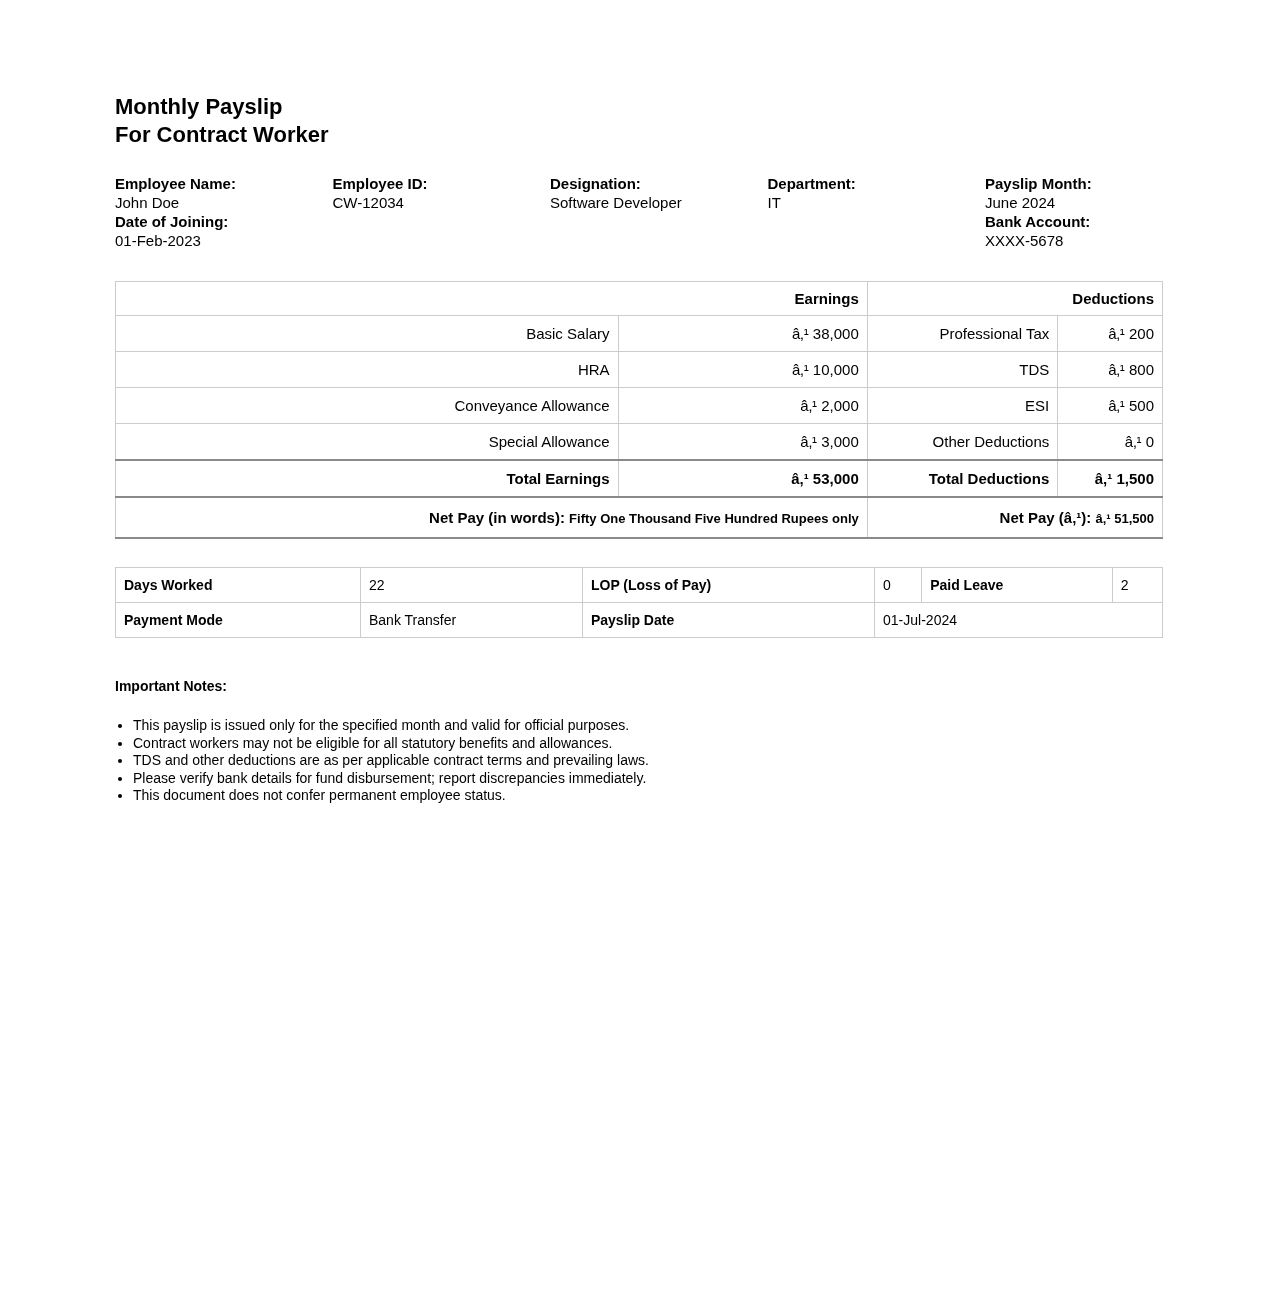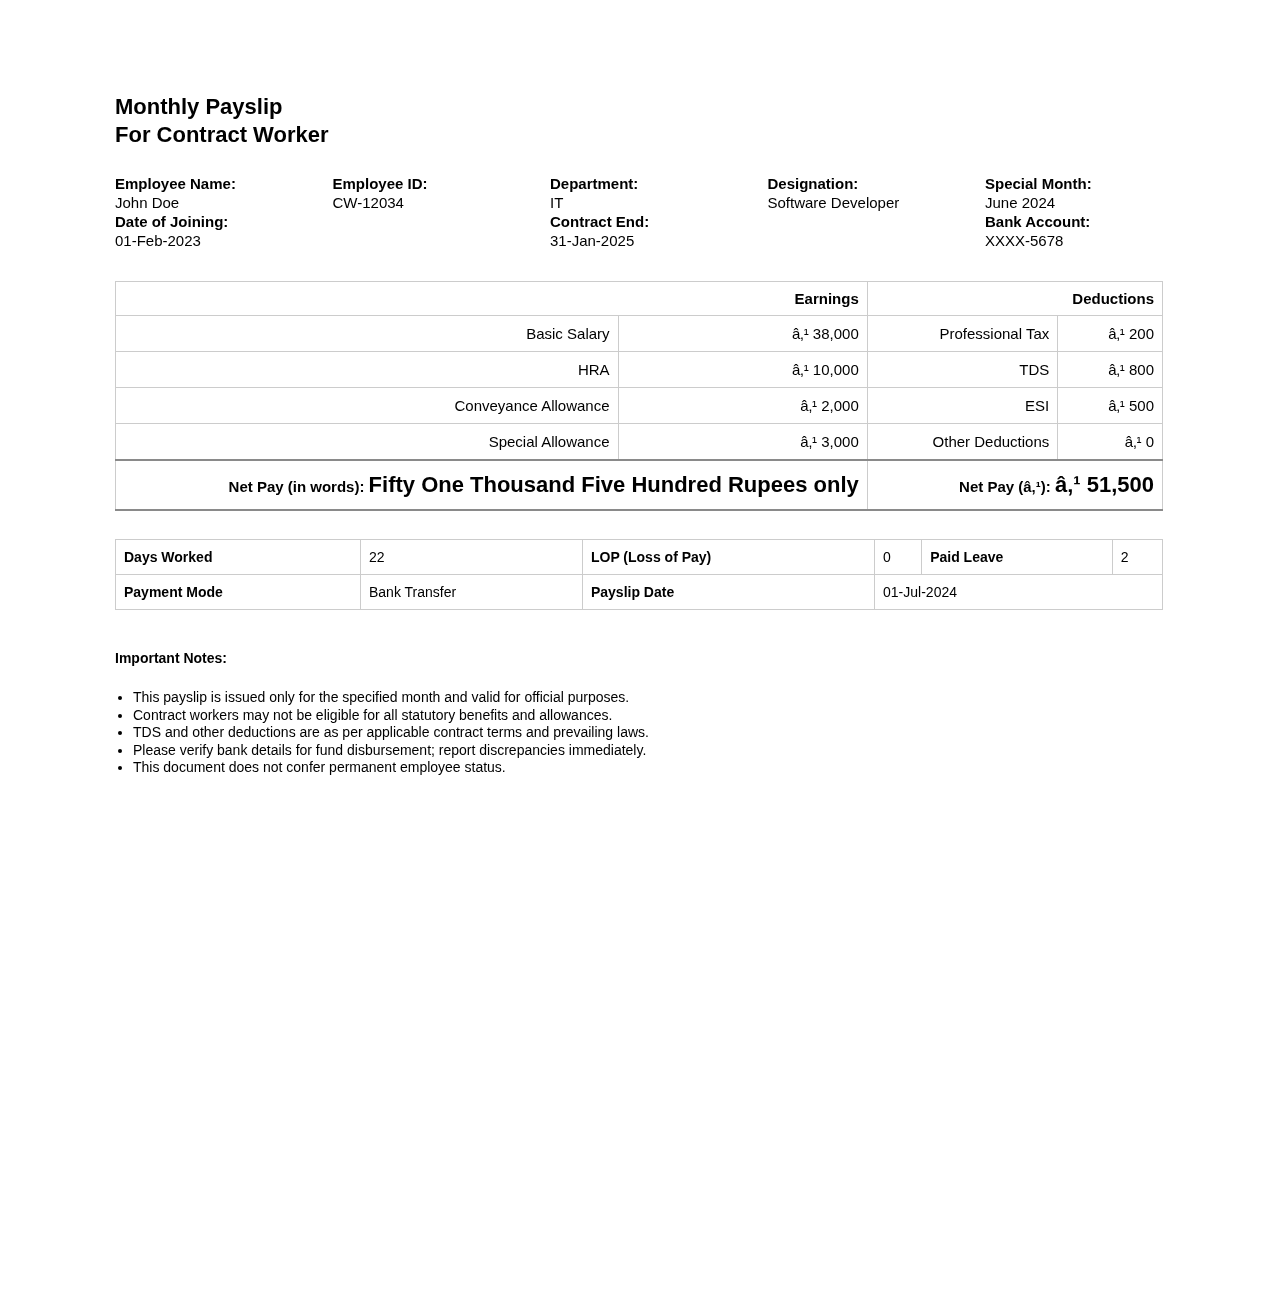--- a/index.html
+++ b/index.html
@@ -43,21 +43,21 @@
     overflow: hidden;
   }
   .salary-table th { font-weight: bold; padding: 8px 8px; }
   .total-row td { font-weight: bold; border-top: 2px solid #8a8a8a; }
   .netpay-row td {
     border-top: 2px solid #8a8a8a;
     border-bottom: 2px solid #8a8a8a;
     padding: 11px 8px;
   }
   .np-label { font-weight: bold; }
-  .np-strong { font-weight: bold; font-size: 22px; }
+  .np-strong { font-weight: bold; font-size: 13px; }
   
   .att-table { margin-top: 28px; font-size: 14px; }
   .att-table td {
     border: 1px solid #cccccc;
     padding: 9px 8px;
     text-align: left;
     vertical-align: middle;
     overflow: hidden;
   }
   .att-label { font-weight: bold; }
@@ -85,39 +85,35 @@
   <div class="info-grid">
     <div class="info-item">
       <div class="label">Employee Name:</div>
       <div class="value">John Doe</div>
     </div>
     <div class="info-item">
       <div class="label">Employee ID:</div>
       <div class="value">CW-12034</div>
     </div>
     <div class="info-item">
+      <div class="label">Designation:</div>
+      <div class="value">Software Developer</div>
+    </div>
+    <div class="info-item">
       <div class="label">Department:</div>
       <div class="value">IT</div>
     </div>
     <div class="info-item">
-      <div class="label">Designation:</div>
-      <div class="value">Software Developer</div>
-    </div>
-    <div class="info-item">
-      <div class="label">Special Month:</div>
+      <div class="label">Payslip Month:</div>
       <div class="value">June 2024</div>
     </div>
 
     <div class="info-item gc1">
       <div class="label">Date of Joining:</div>
       <div class="value">01-Feb-2023</div>
-    </div>
-    <div class="info-item gc3">
-      <div class="label">Contract End:</div>
-      <div class="value">31-Jan-2025</div>
     </div>
     <div class="info-item gc5">
       <div class="label">Bank Account:</div>
       <div class="value">XXXX-5678</div>
     </div>
   </div>
 
   <table class="salary-table">
     <colgroup>
       <col style="width:48%">
@@ -146,20 +142,26 @@
       <td>Conveyance Allowance</td>
       <td>â‚¹ 2,000</td>
       <td>ESI</td>
       <td>â‚¹ 500</td>
     </tr>
     <tr>
       <td>Special Allowance</td>
       <td>â‚¹ 3,000</td>
       <td>Other Deductions</td>
       <td>â‚¹ 0</td>
+    </tr>
+    <tr class="total-row">
+      <td>Total Earnings</td>
+      <td>â‚¹ 53,000</td>
+      <td>Total Deductions</td>
+      <td>â‚¹ 1,500</td>
     </tr>
     <tr class="netpay-row">
       <td colspan="2">
         <span class="np-label">Net Pay (in words):</span>
         <span class="np-strong">Fifty One Thousand Five Hundred Rupees only</span>
       </td>
       <td colspan="2">
         <span class="np-label">Net Pay (â‚¹):</span>
         <span class="np-strong">â‚¹ 51,500</span>
       </td>

